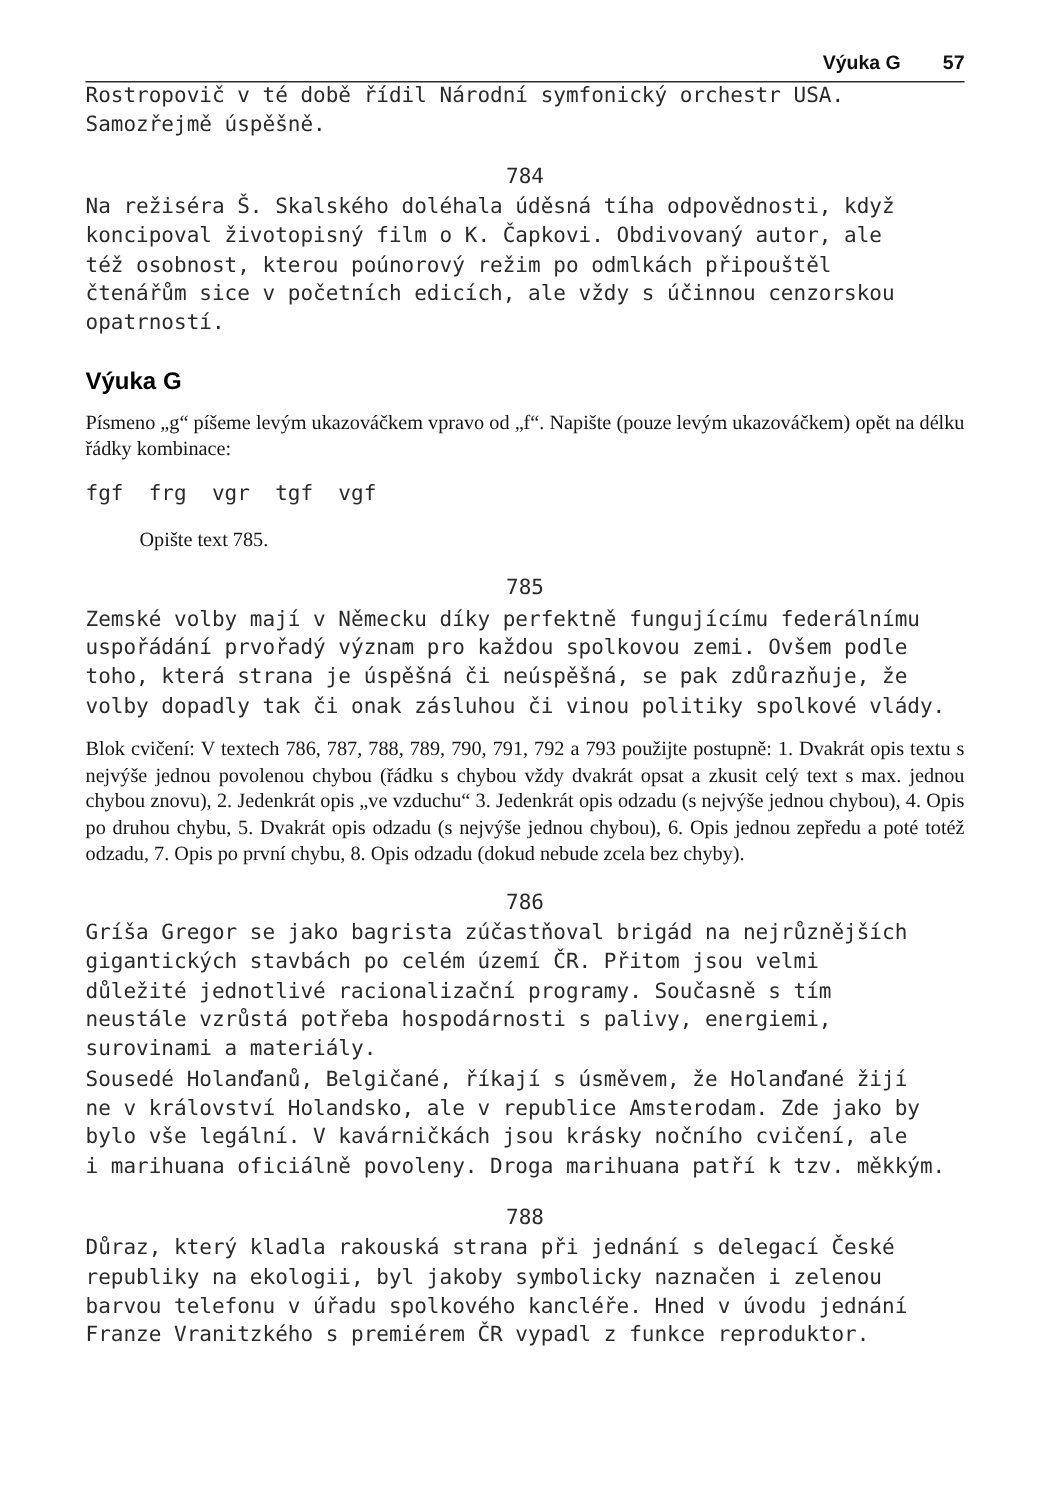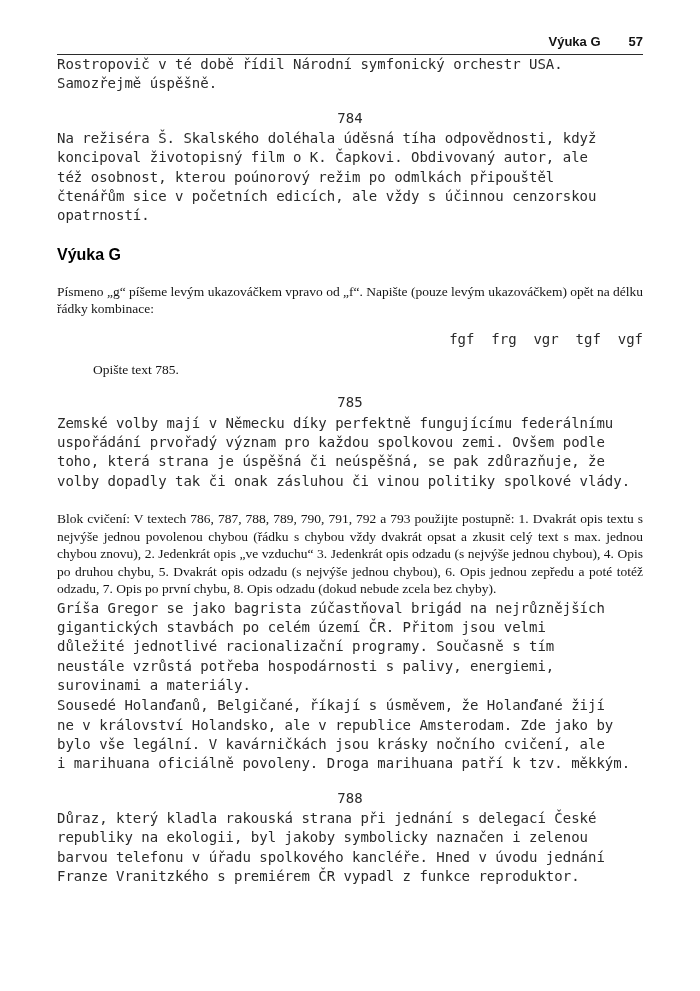--- a/index.html
+++ b/index.html
@@ -52,30 +52,30 @@
     font-weight: bold;
     font-size: 16px;
     color: #000;
     margin-top: 20px;
   }
   .body-text {
     font-size: 13.5px;
     line-height: 1.3;
     text-align: justify;
     color: #151515;
-    margin-top: 19px;
+    margin-top: 9px;
   }
   .body-text-tight {
     font-size: 13.5px;
     line-height: 1.3;
     color: #151515;
     margin-top: 12px;
     margin-left: 36px;
   }
-  .drill { margin-top: 12px; text-align: right; }
+  .drill { margin-top: 12px; }
 </style>
 </head>
 <body>
 
 <div class="page">
 
   <header class="page-header">
     <span class="header-title">Výuka G</span>
     <span class="header-page">57</span>
   </header>
@@ -100,20 +100,21 @@
 
   <div class="mono exnum">785</div>
   <p class="mono mono-block">Zemské volby mají v Německu díky perfektně fungujícímu federálnímu
 uspořádání prvořadý význam pro každou spolkovou zemi. Ovšem podle
 toho, která strana je úspěšná či neúspěšná, se pak zdůrazňuje, že
 volby dopadly tak či onak zásluhou či vinou politiky spolkové vlády.</p>
 
 
   <p class="body-text">Blok cvičení: V textech 786, 787, 788, 789, 790, 791, 792 a 793 použijte postupně: 1. Dvakrát opis textu s nejvýše jednou povolenou chybou (řádku s chybou vždy dvakrát opsat a zkusit celý text s max. jednou chybou znovu), 2. Jedenkrát opis „ve vzduchu“ 3. Jedenkrát opis odzadu (s nejvýše jednou chybou), 4. Opis po druhou chybu, 5. Dvakrát opis odzadu (s nejvýše jednou chybou), 6. Opis jednou zepředu a poté totéž odzadu, 7. Opis po první chybu, 8. Opis odzadu (dokud nebude zcela bez chyby).</p>
 
+  <div class="mono exnum">786</div>
   <p class="mono mono-block">Gríša Gregor se jako bagrista zúčastňoval brigád na nejrůznějších
 gigantických stavbách po celém území ČR. Přitom jsou velmi
 důležité jednotlivé racionalizační programy. Současně s tím
 neustále vzrůstá potřeba hospodárnosti s palivy, energiemi,
 surovinami a materiály.</p>
 
   <p class="mono mono-block">Sousedé Holanďanů, Belgičané, říkají s úsměvem, že Holanďané žijí
 ne v království Holandsko, ale v republice Amsterodam. Zde jako by
 bylo vše legální. V kavárničkách jsou krásky nočního cvičení, ale
 i marihuana oficiálně povoleny. Droga marihuana patří k tzv. měkkým.</p>

